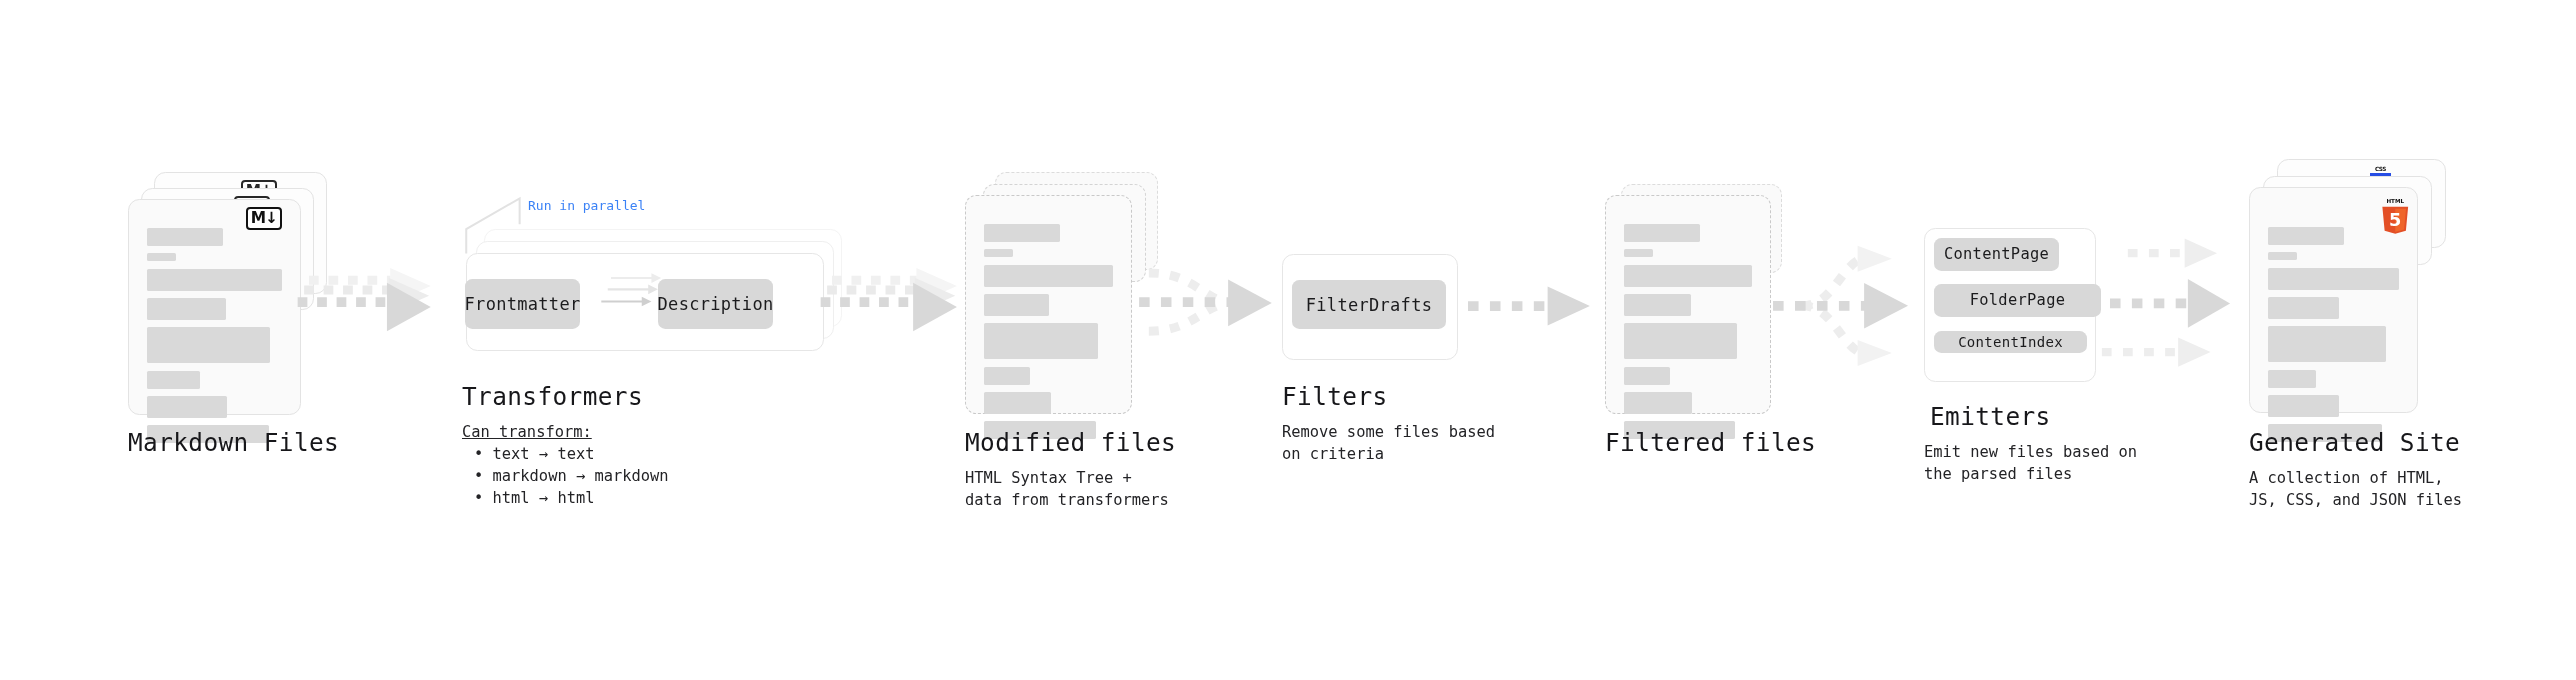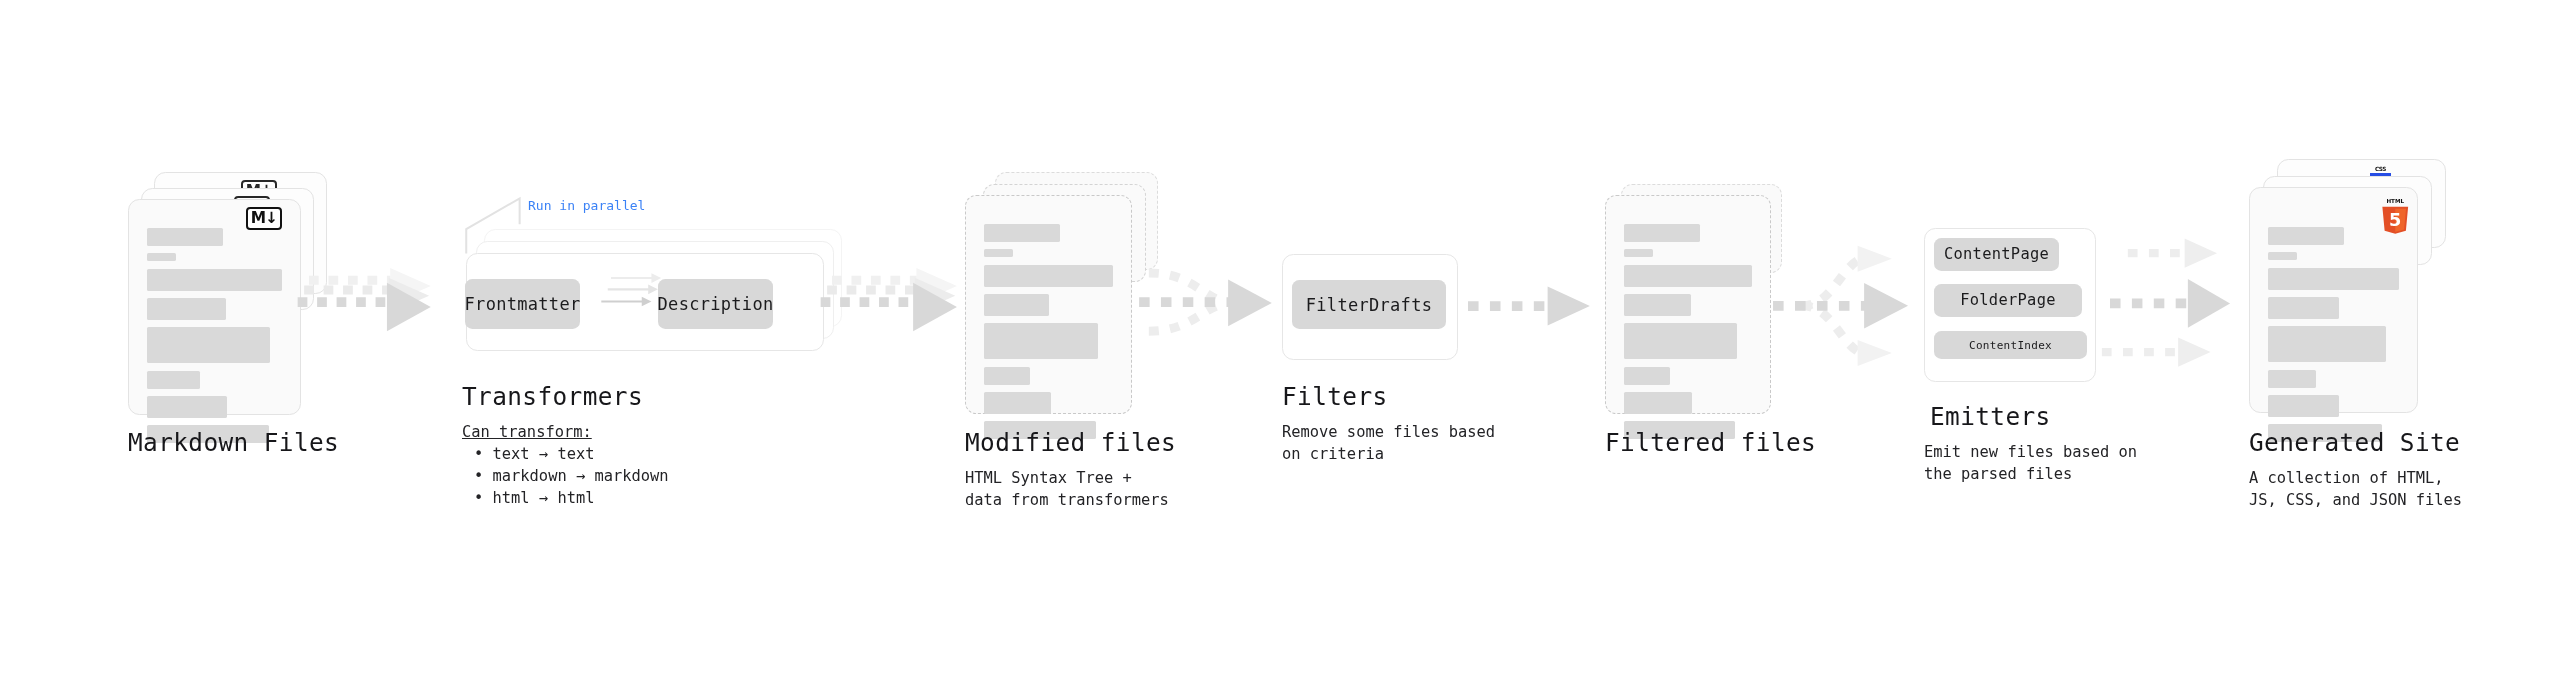--- a/index.html
+++ b/index.html
@@ -276,22 +276,22 @@
     <polygon points="104,118 146,134 104,150" fill="#f2f2f2"></polygon>
     <g stroke="#d8d8d8" stroke-width="12" stroke-dasharray="13 14">
       <line x1="0" y1="76" x2="118" y2="76"></line>
     </g>
     <polygon points="112,48 166,76 112,104" fill="#d8d8d8"></polygon>
   </svg>
 
   <div class="node">
     <div class="box" style="left:1924px;top:228px;width:172px;height:154px;"></div>
     <div class="chip" style="left:1934px;top:238px;width:125px;height:32.5px;font-size:15.4px;">ContentPage</div>
-    <div class="chip" style="left:1934px;top:284px;width:148px;height:32.5px;font-size:15.4px;">FolderPage</div>
-    <div class="chip" style="left:1934px;top:331px;width:153px;height:28px;font-size:11px;">ContentIndex</div>
+    <div class="chip" style="left:1934px;top:284px;width:167px;height:32.5px;font-size:15.4px;">FolderPage</div>
+    <div class="chip" style="left:1934px;top:331px;width:153px;height:22px;font-size:14px;">ContentIndex</div>
     <div class="title" style="left:1924px;top:402px;margin-left:6px;">Emitters</div>
     <div class="sub" style="left:1924px;top:441px;">Emit new files based on
 the parsed files</div>
   </div>
 
   <svg class="arrowsvg" style="left:2110px;top:232px;width:146px;height:138px;" viewBox="0 0 180 170">
     <g stroke="#ededed" stroke-width="10" stroke-dasharray="12 14">
       <line x1="22" y1="26" x2="96" y2="26"></line>
     </g>
     <polygon points="92,8 132,26 92,44" fill="#eeeeee"></polygon>

